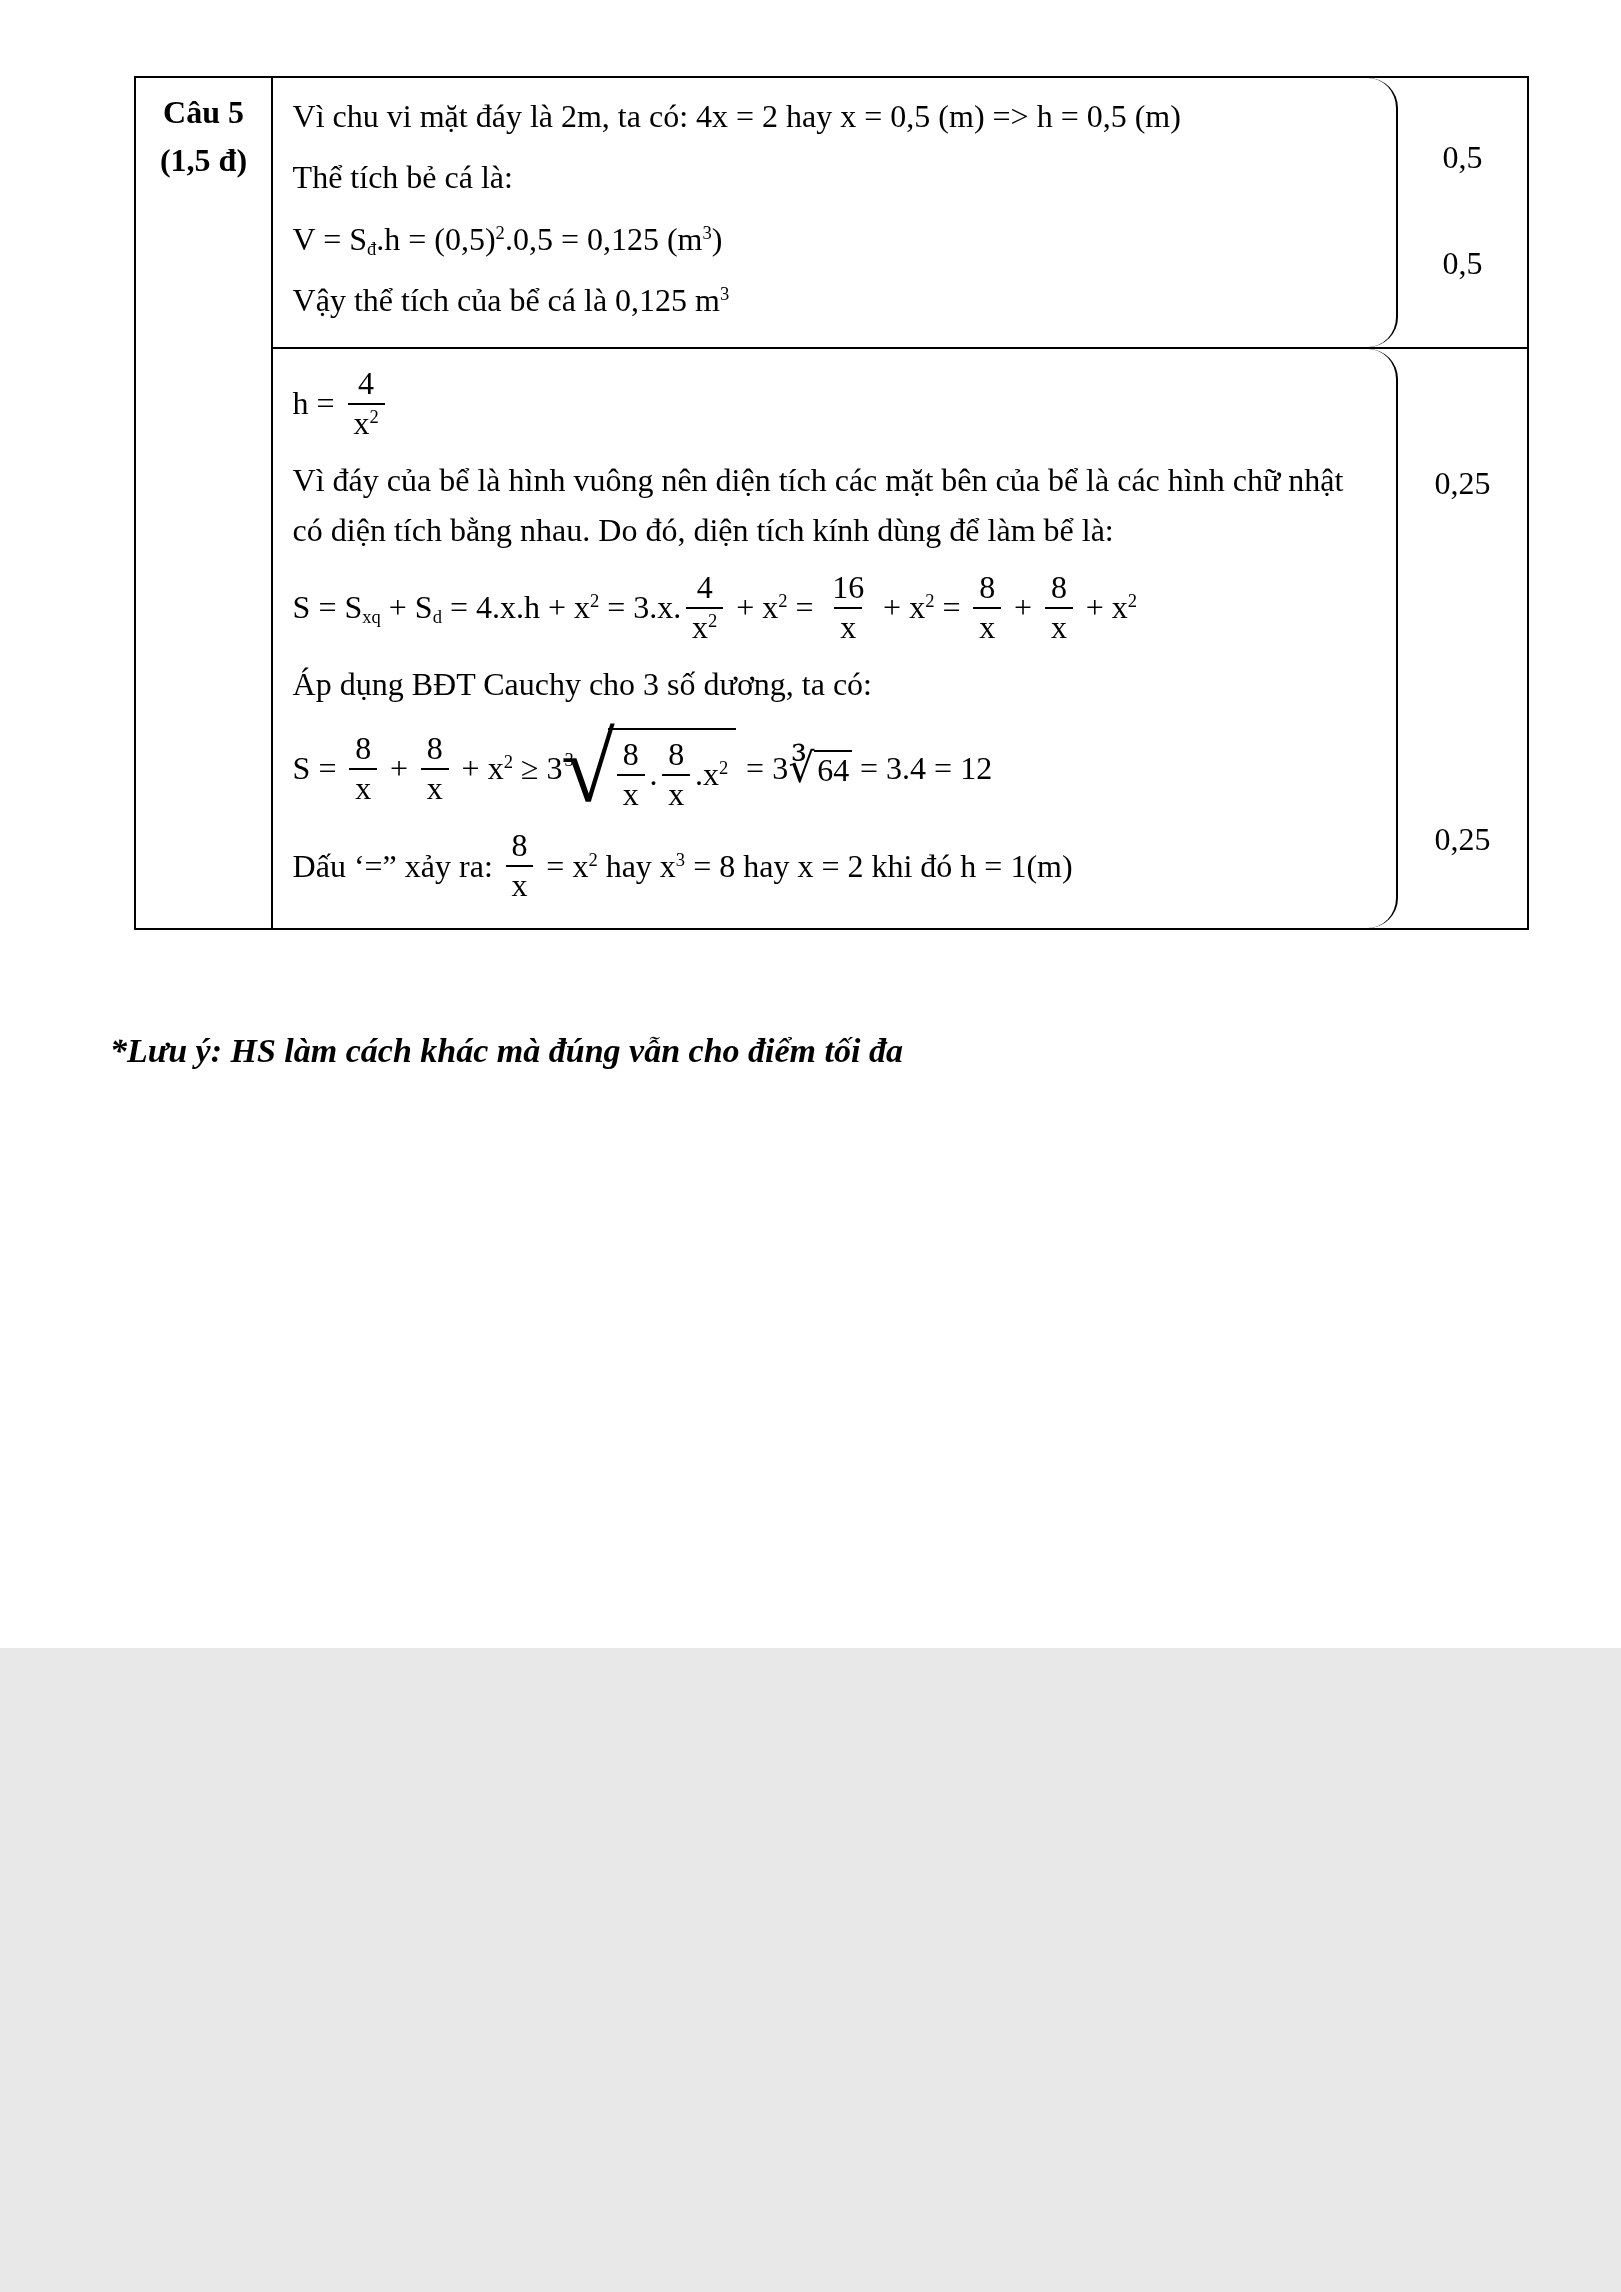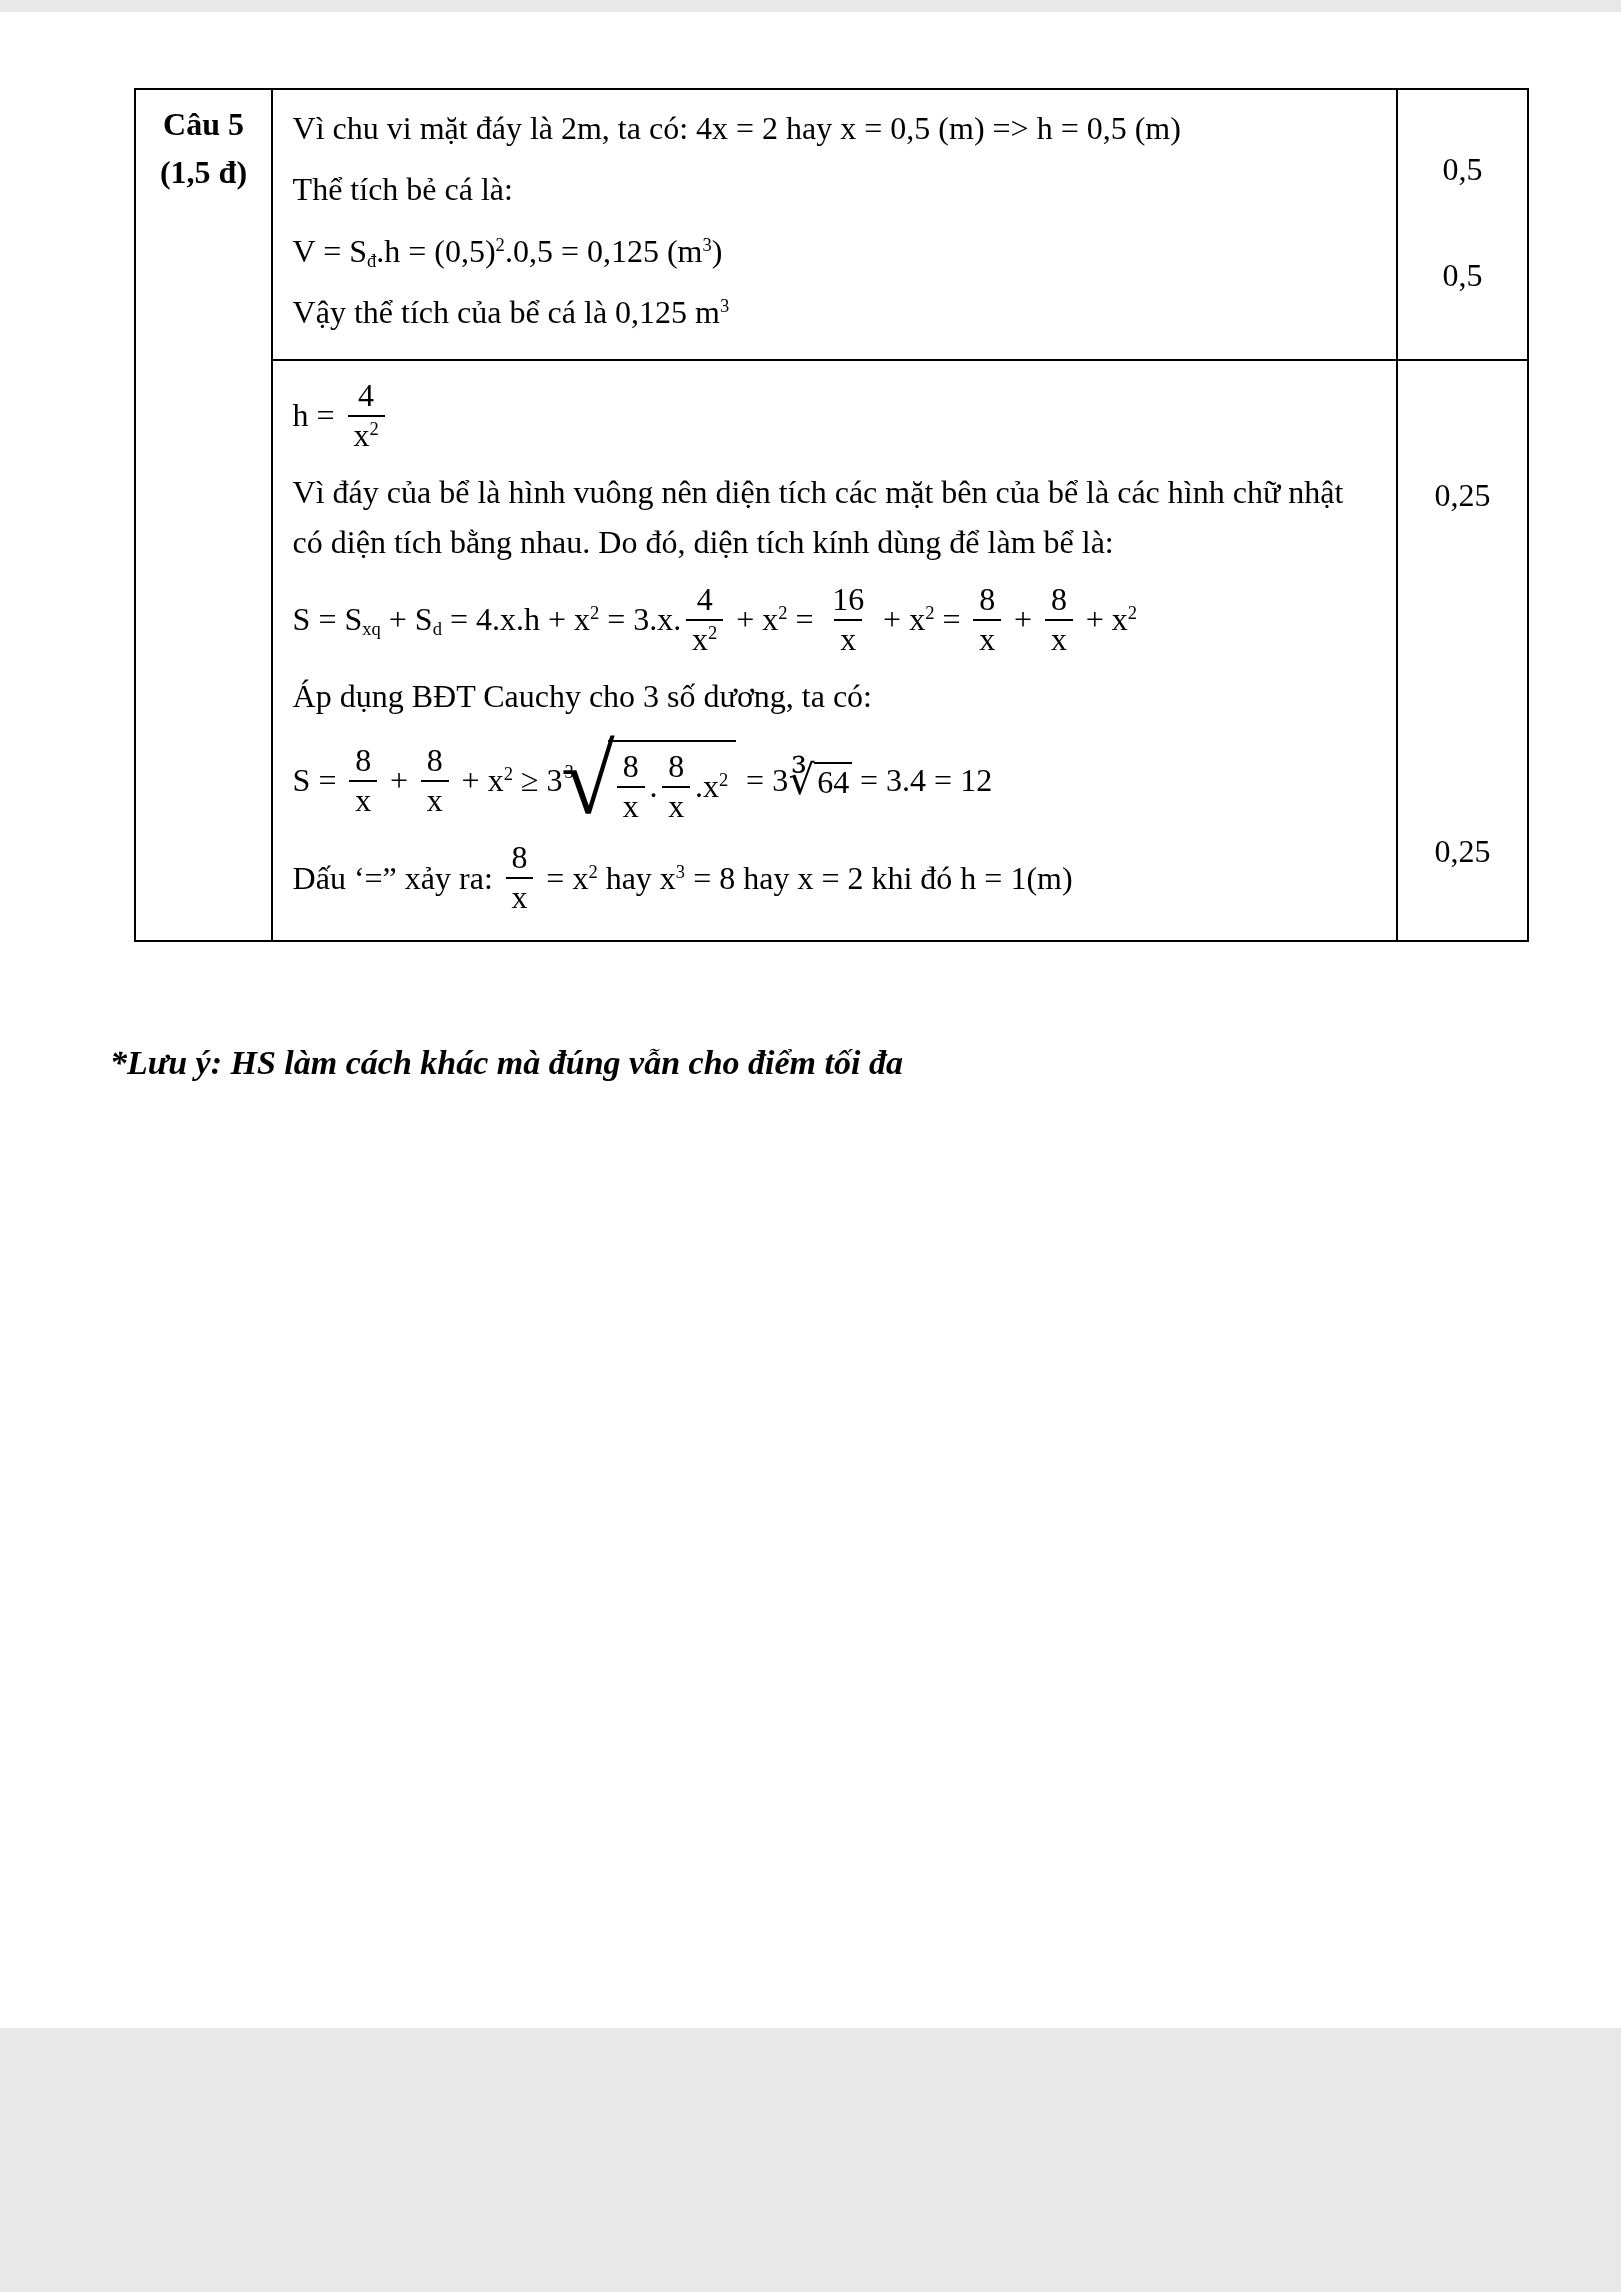--- a/index.html
+++ b/index.html
@@ -1,33 +1,33 @@
 <!DOCTYPE html>
 <html><head>
 <meta charset="utf-8">
 <style>
   html,body { margin:0; padding:0; background:#e8e8e8; }
   .page {
-    width:1621px; height:2016px; position:relative; background:#ffffff;
+    width:1621px; height:1648px; position:relative; background:#ffffff;
     font-family:"Liberation Serif","DejaVu Serif",serif; color:#000;
-    font-size:32px; overflow:hidden;margin-top:12px;
+    font-size:32px; overflow:hidden;
   }
   .tbl {
     position:absolute; left:134px; top:76px; width:1391px;
     display:flex; border:2.9px solid #000;
   }
   .c1 {
     width:137px; border-right:2.9px solid #000; text-align:center;
     font-weight:bold; padding-top:9.8px; box-sizing:border-box;
   }
   .c1 div { line-height:1.5; }
   .rightpart { flex:1; display:flex; flex-direction:column; }
   .trow { display:flex; }
   .trow.row1 { border-bottom:2.9px solid #000; }
-  .c2 { flex:1; border-right:2.9px solid #000; padding:2px 17.6px 9.8px 19.6px; box-sizing:border-box; }
+  .c2 { flex:1; border-right:2.9px solid #000; padding:2px 17.6px 9.8px 19.6px; box-sizing:border-box;border-radius:30px; }
   .c3 { width:129px; position:relative; box-sizing:border-box; }
   .score { position:absolute; width:100%; text-align:center; }
 
   .c2 p { margin:11.8px 0; line-height:1.55; }
   .nowrap { white-space:nowrap; }
 
   sup { font-size:0.58em; vertical-align:0.6em; line-height:0; }
   sub { font-size:0.58em; vertical-align:-0.25em; line-height:0; }
 
   .math { display:flex; align-items:center; flex-wrap:nowrap; margin:13.7px 0; }

